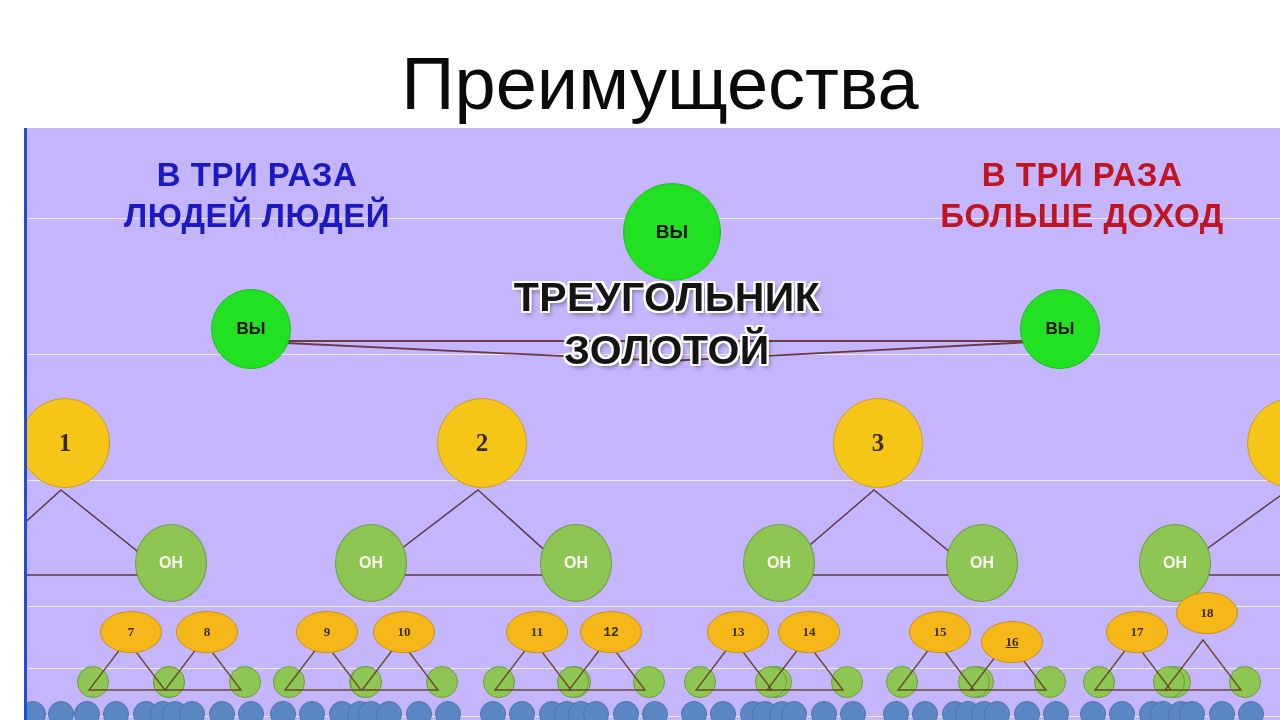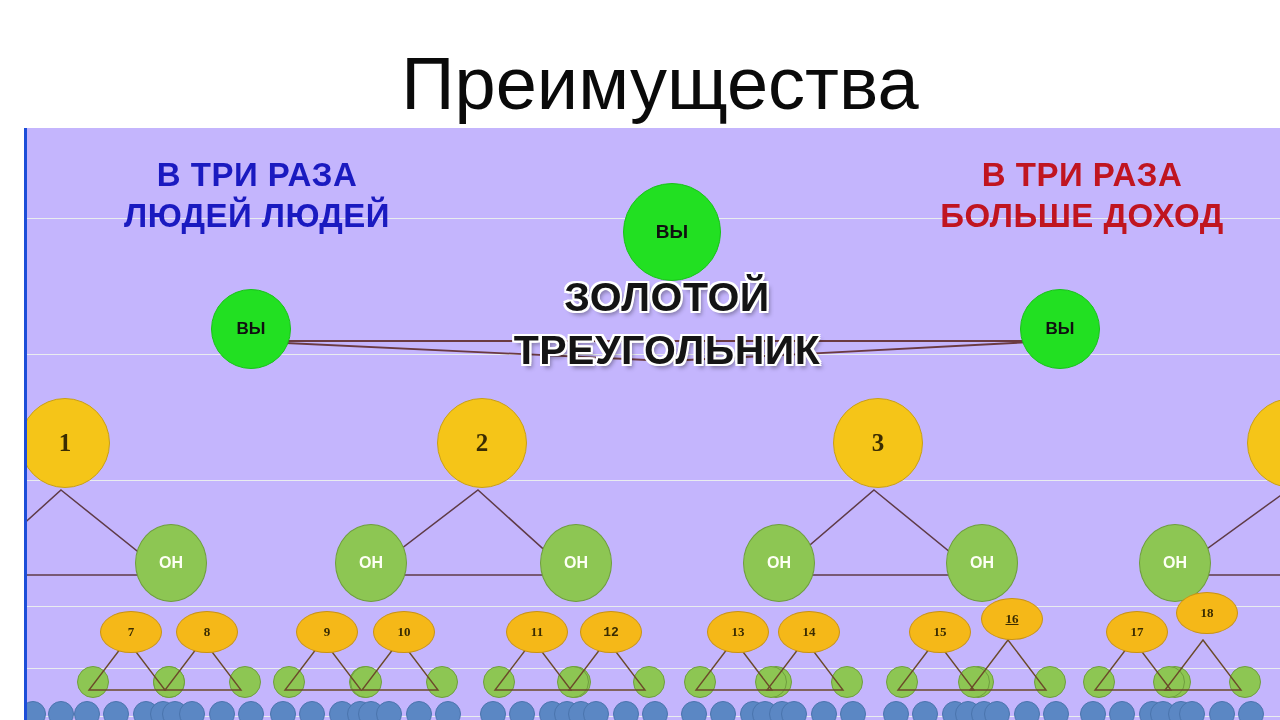--- a/index.html
+++ b/index.html
@@ -225,22 +225,22 @@
       <div class="banner" id="banner-left">
         <div>В ТРИ РАЗА</div>
         <div>ЛЮДЕЙ ЛЮДЕЙ</div>
       </div>
       <div class="banner" id="banner-right">
         <div>В ТРИ РАЗА</div>
         <div>БОЛЬШЕ ДОХОД</div>
       </div>
 
       <div id="golden-label">
+        <div>ТРЕУГОЛЬНИК</div>
         <div>ЗОЛОТОЙ</div>
-        <div>ТРЕУГОЛЬНИК</div>
       </div>
 
       <div id="node-layer">
           <div class="node node-you" style="left: 596px; top: 55px; width: 98px; height: 98px;">
             <span>ВЫ</span>
           </div>
           <div class="node node-you small" style="left: 184px; top: 161px; width: 80px; height: 80px;">
             <span>ВЫ</span>
           </div>
           <div class="node node-you small" style="left: 993px; top: 161px; width: 80px; height: 80px;">
@@ -296,21 +296,21 @@
           </div>
           <div class="node node-mini" style="left: 680px; top: 483px; width: 62px; height: 42px;">
             <span>13</span>
           </div>
           <div class="node node-mini" style="left: 751px; top: 483px; width: 62px; height: 42px;">
             <span>14</span>
           </div>
           <div class="node node-mini" style="left: 882px; top: 483px; width: 62px; height: 42px; text-align: right;">
             <span>15</span>
           </div>
-          <div class="node node-mini" style="left: 954px; top: 470px; width: 62px; height: 42px; text-decoration: underline;">
+          <div class="node node-mini" style="left: 954px; top: 493px; width: 62px; height: 42px; text-decoration: underline;">
             <span>16</span>
           </div>
           <div class="node node-mini" style="left: 1079px; top: 483px; width: 62px; height: 42px;">
             <span>17</span>
           </div>
           <div class="node node-mini" style="left: 1149px; top: 464px; width: 62px; height: 42px;">
             <span>18</span>
           </div>
           <div class="node node-leaf" style="left: 50px; top: 538px; width: 32px; height: 32px;"></div>
           <div class="node node-leaf" style="left: 126px; top: 538px; width: 32px; height: 32px;"></div>

